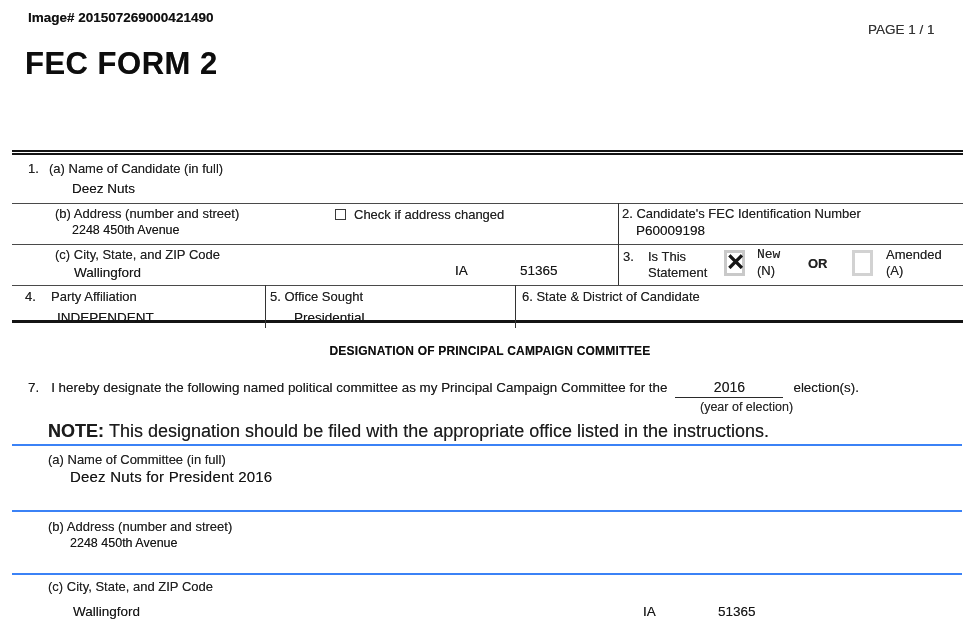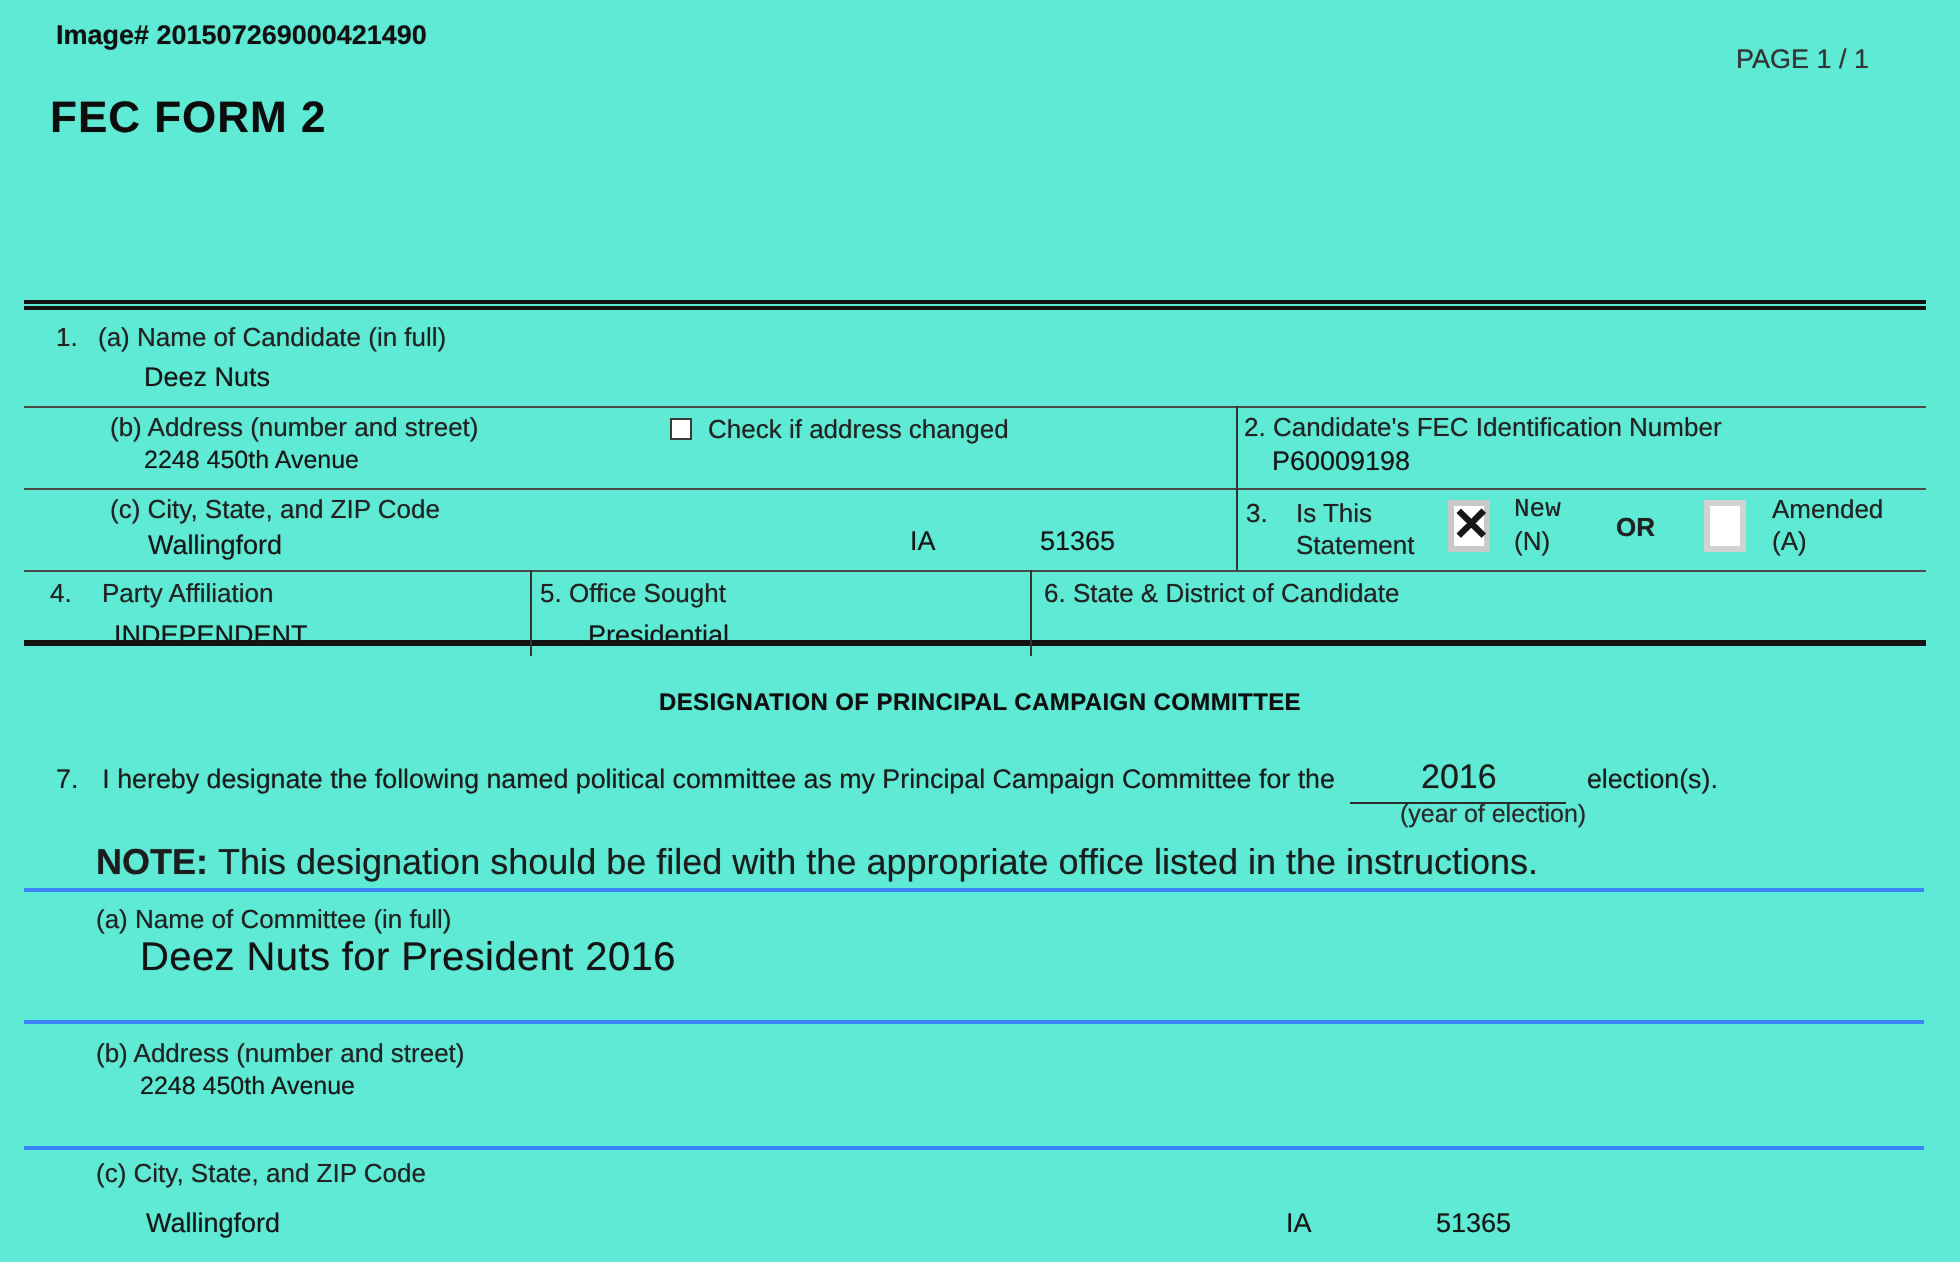--- a/index.html
+++ b/index.html
@@ -1,32 +1,32 @@
 <!DOCTYPE html>
 <html><head>
 <meta charset="utf-8">
 <style>
   * { margin: 0; padding: 0; box-sizing: border-box; }
   html, body { background: #e8e8e8; }
   .page {
     position: relative;
     width: 980px;
     height: 631px;
-    background: #5eead4;
+    background: #ffffff;
     font-family: "Liberation Sans", sans-serif;
     color: #1e1e1e;
     overflow: hidden;
     text-shadow: 0 0 0.4px rgba(20,20,20,0.55);
   }
   .abs { position: absolute; white-space: nowrap; }
   .lbl { font-size: 13px; color: #222; }
   .val { font-size: 13.5px; color: #161616; }
   .hdr-img { font-size: 13.5px; font-weight: bold; color: #111; }
   .hdr-page { font-size: 13.5px; color: #333; }
-  .form-title { font-size: 22px; font-weight: bold; color: #0d0d0d; letter-spacing: 0.5px; }
+  .form-title { font-size: 31px; font-weight: bold; color: #0d0d0d; letter-spacing: 0.5px; }
   .form-subtitle { font-size: 23px; font-weight: bold; color: #0d0d0d; letter-spacing: 0.3px; }
 
   .table {
     position: absolute;
     left: 12px; top: 150px;
     width: 951px; height: 173px;
     border-top: 5px double #141414;
     border-bottom: 3px solid #141414;
   }
   .hline { position: absolute; left: 0; width: 100%; height: 1px; background: #4a4a4a; }
@@ -57,29 +57,29 @@
   }
   .line7 {
     position: absolute; left: 28px; top: 379px;
     display: flex; align-items: baseline;
     font-size: 13.4px; color: #1c1c1c;
   }
   .line7 .num { margin-right: 12px; }
   .year-box {
     display: inline-block; width: 108px; margin-left: 8px;
     border-bottom: 1.5px solid #2a2a2a; text-align: center;
-    font-size: 17px; padding-bottom: 2px;
+    font-size: 14px; padding-bottom: 2px;
   }
   .after-year { margin-left: 10px; }
   .year-caption { font-size: 12.5px; color: #2a2a2a; }
   .note-line { font-size: 18px; color: #1c1c1c; }
   .note-line .b { font-weight: bold; margin-right: 5px; }
 
   .c-row { position: absolute; left: 12px; width: 950px; border-top: 2px solid #3b82f6; }
-  .big-val { font-size: 20px; color: #141414; letter-spacing: 0.2px; }
+  .big-val { font-size: 15px; color: #141414; letter-spacing: 0.2px; }
 </style>
 </head>
 <body>
 
 <div class="page">
 
   <div class="abs hdr-img" style="left:28px; top:10px;">Image# 201507269000421490</div>
   <div class="abs hdr-page" style="left:868px; top:22px;">PAGE 1 / 1</div>
   <div class="abs form-title" style="left:25px; top:46px;">FEC FORM 2</div>
 

